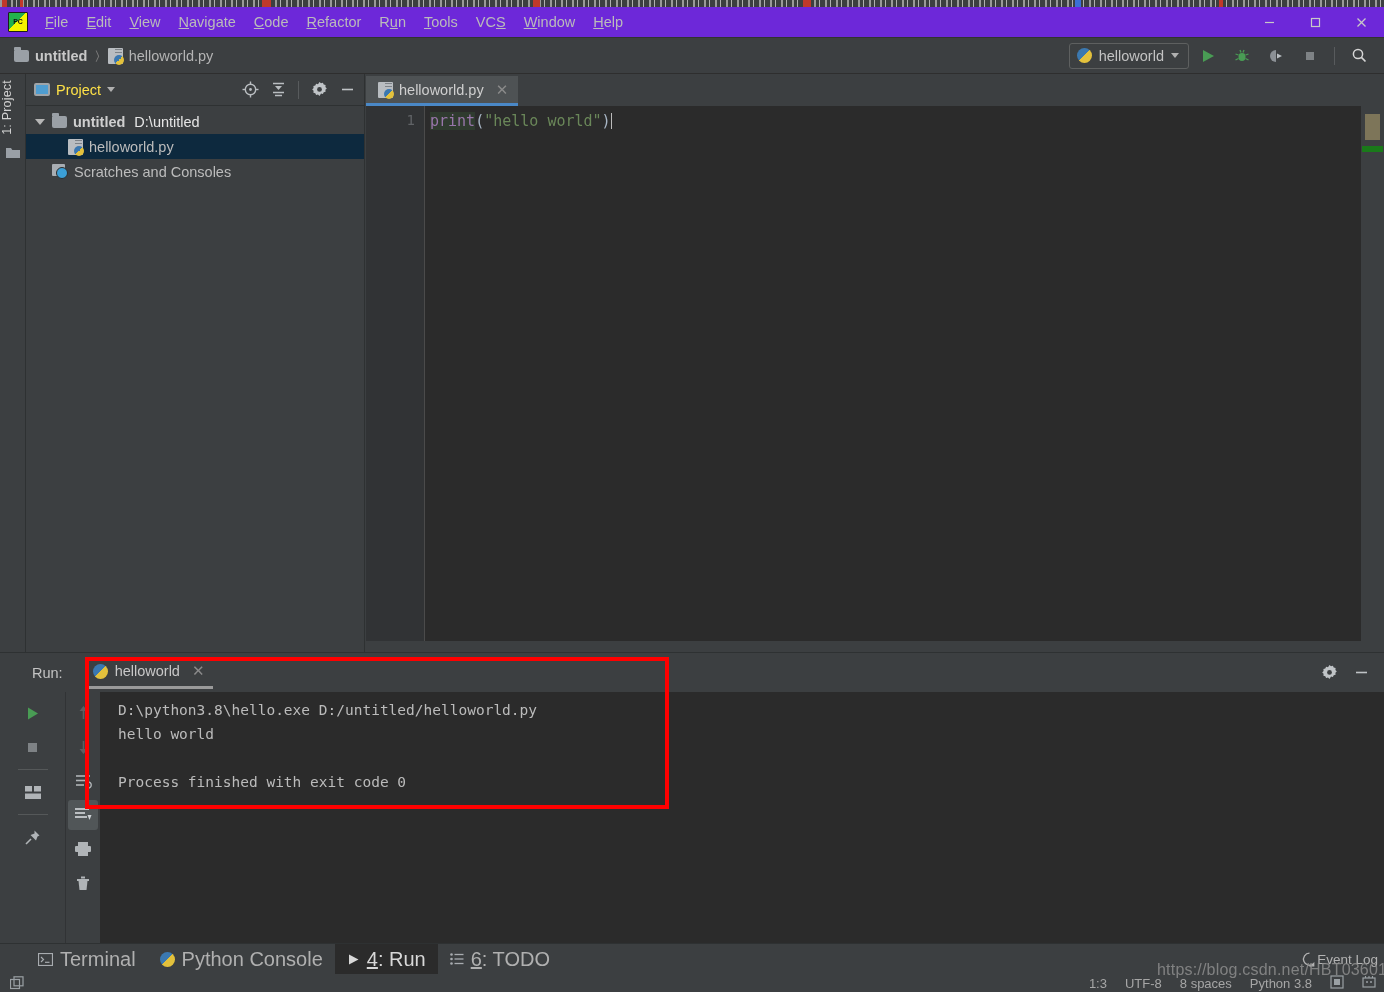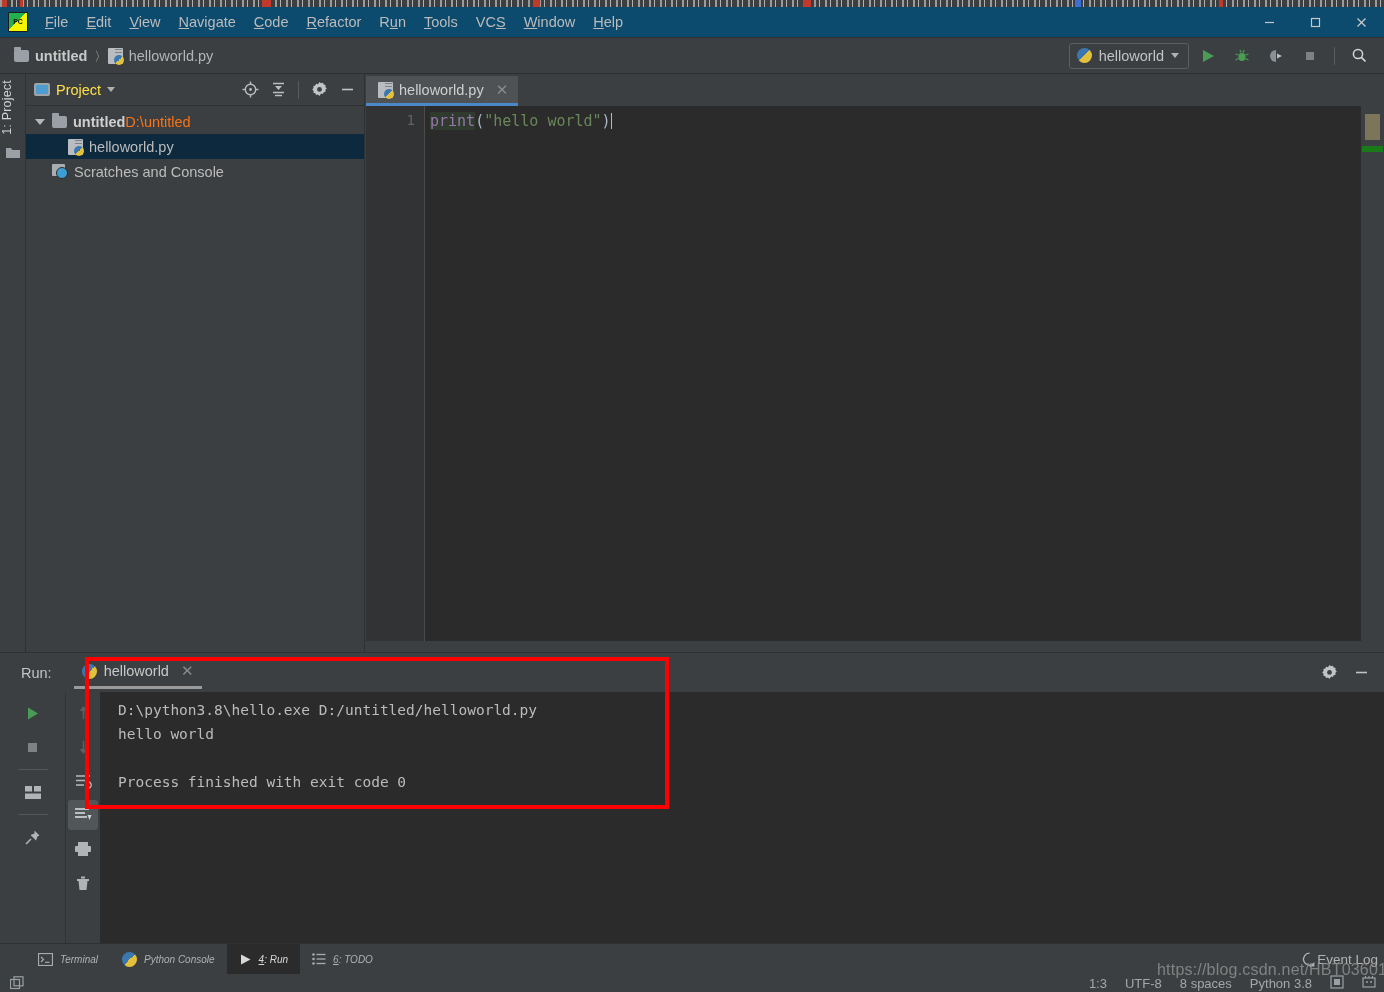--- a/index.html
+++ b/index.html
@@ -19,21 +19,21 @@
         #9a9a9a 0px, #9a9a9a 2px, #3c3f41 2px, #3c3f41 5px,
         #b0b0b0 5px, #b0b0b0 6px, #3c3f41 6px, #3c3f41 11px);
     overflow: hidden;
   }
   .artifact-strip i { position:absolute; top:0; height:7px; background:#c0392b; display:block; }
   .artifact-strip i.b { background:#3b6fd4; }
 
   
   .titlebar {
     position: absolute; top: 7px; left: 0; width: 1384px; height: 31px;
-    background: #0c4a6e; display: flex; align-items: center;
+    background: #6d28d9; display: flex; align-items: center;
     border-bottom: 1px solid #323232;
   }
   .pc-logo {
     width: 20px; height: 20px; margin-left: 8px; margin-right: 8px;
     background: linear-gradient(135deg,#22b14c 0%,#22b14c 45%,#f5f500 45%,#f5f500 100%);
     border: 1px solid #1d1d1d; border-radius: 1px; position: relative;
   }
   .pc-logo::after {
     content: "PC"; position: absolute; inset: 0; color: #0f0f0f;
     font-size: 7px; font-weight: bold; line-height: 18px; text-align: center;
@@ -128,21 +128,21 @@
 
   .tree { padding-top: 3px; font-size: 14.5px; }
   .trow {
     display:flex; align-items:center; height: 25px; padding-left: 6px; color:#bcbcbc; white-space:nowrap;
   }
   .trow.selected { background: #0d293e; }
   .twist { width:16px; display:flex; align-items:center; justify-content:center; }
   .twist .tri-d { width:0;height:0;border-left:5px solid transparent;border-right:5px solid transparent;border-top:6px solid #b6b6b6; }
   .twist .tri-r { width:0;height:0;border-top:5px solid transparent;border-bottom:5px solid transparent;border-left:6px solid #a8a8a8; }
   .tlabel.bold { font-weight: bold; color: #cfcfcf; }
-  .tpath { color: #f97316; font-weight: normal; }
+  .tpath { color: #e5e5e5; margin-left: 9px; font-weight: normal; }
   .indent { width: 20px; }
   .lib-ico { width:16px;height:14px;margin-right:6px;display:flex;align-items:flex-end;gap:1.5px; }
   .lib-ico span{ width:2.5px;background:#6ab04c; }
   .scratch-ico{ width:16px;height:15px;margin-right:6px;position:relative; }
   .scratch-ico::before{content:"";position:absolute;inset:0 3px 3px 0;background:#a8adb2;border-radius:1px;}
   .scratch-ico::after{content:"";position:absolute;right:0;bottom:0;width:10px;height:10px;border-radius:50%;background:#3b9fd6;border:1.5px solid #2b2b2b;}
 
   
   .editor-wrap {
     position: absolute; top: 74px; left: 366px; width: 1018px; height: 578px; background:#2b2b2b;
@@ -172,21 +172,21 @@
   .mark-olive { position:absolute; top:8px; right:4px; width:15px; height:26px; background:#7d7559; }
   .mark-green { position:absolute; top:40px; right:1px; width:21px; height:6px; background:#1a7a1a; }
   .editor-blank { position:absolute; left:0; top:535px; width:1018px; height:11px; background:#3c3f41; }
 
   
   .run-window {
     position: absolute; top: 652px; left: 0; width: 1384px; height: 291px; background:#3c3f41;
     border-top: 1px solid #2e3132;
   }
   .run-head { height: 39px; display:flex; align-items:center; position:relative; }
-  .run-label { color:#c3c3c3; font-size:14.5px; margin-left: 21px; }
+  .run-label { color:#c3c3c3; font-size:14.5px; margin-left: 32px; }
   .run-tab {
     display:flex; align-items:center; gap:7px; margin-left: 22px; height:33px; padding: 0 8px;
     color:#c8c8c8; font-size:14.5px; border-bottom:3px solid #9a9a9a;
   }
   .run-head-right { position:absolute; right:8px; display:flex; align-items:center; gap:2px; }
 
   .run-body { position:absolute; top:39px; left:0; width:1384px; height:252px; display:flex; }
   .run-vtools {
     width: 66px; background:#3c3f41; display:flex; flex-direction:column; align-items:center;
     padding-top: 6px; gap: 4px; border-right:1px solid #313335;
@@ -209,21 +209,21 @@
     border: 4px solid #ff0000; pointer-events:none; z-index: 40;
   }
 
   
   .bottom-bar {
     position: absolute; top: 943px; left: 0; width: 1384px; height: 31px;
     background: #3c3f41; display:flex; align-items:center; border-top:1px solid #2e3132;
   }
   .btab {
     display:flex; align-items:center; gap:7px; height:31px; padding: 0 12px;
-    color:#b0b0b0; font-size:10px;font-style:italic;
+    color:#b0b0b0; font-size:20px;
   }
   .btab.active { background:#2b2b2b; color:#d8d8d8; }
   .btab u { text-decoration: underline; }
   .bottom-right { position:absolute; right:6px; display:flex; align-items:center; gap:14px; }
   .statusbar {
     position: absolute; top: 974px; left:0; width:1384px; height:18px; background:#3c3f41;
     display:flex; align-items:center; color:#a6a6a6; font-size:13px;
   }
   .status-right { position:absolute; right:8px; display:flex; align-items:center; gap:18px; }
   .watermark {
@@ -415,21 +415,21 @@
         <span class="twist"></span>
           <span class="indent"></span>
         <span class="pyfile-ico"></span>
         <span class="tlabel">helloworld.py</span>
       </div>
 
 
       <div class="trow">
         <span class="twist"></span>
         <span class="scratch-ico" style="margin-left:4px"></span>
-        <span class="tlabel">Scratches and Console</span>
+        <span class="tlabel">Scratches and Consoles</span>
       </div>
     </div>
   </div>
 
   <div class="editor-wrap">
     <div class="tabstrip">
       <div class="etab">
         <span class="pyfile-ico" style="margin-right:0"></span>
         <span>helloworld.py</span>
         <span class="close-x">✕</span>

